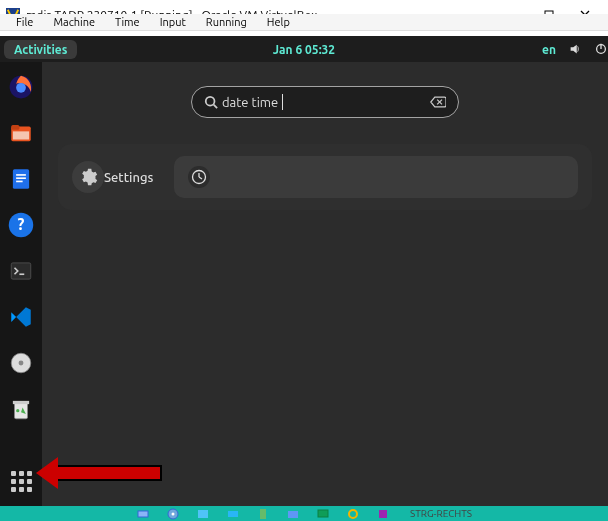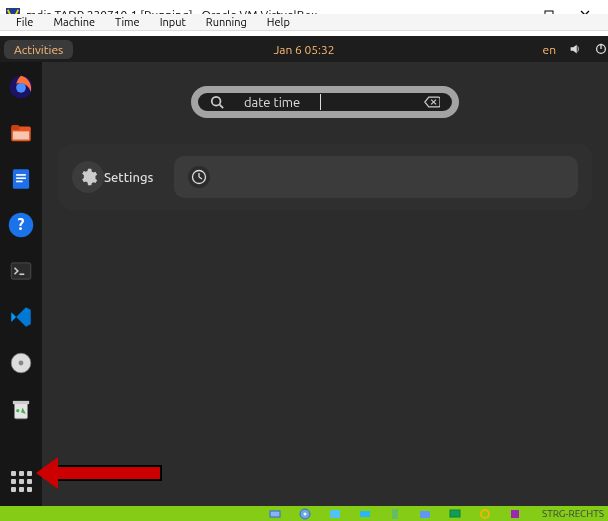--- a/index.html
+++ b/index.html
@@ -13,56 +13,56 @@
 .host-controls .btn { width: 34px; height: 22px; display: flex; align-items: center; justify-content: center; }
 
 
 .menu-bar { position: absolute; top: 14px; left: 0; right: 0; height: 17px; display: flex; align-items: center; gap: 12px; padding: 0 8px; font-size: 11px; background: #f5f5f5; border-bottom: 1px solid #ddd; }
 .menu-bar .item { cursor: pointer; margin-left: 8px; }
 
 
 .vm { position: absolute; top: 36px; left: 0; right: 0; bottom: 15px; background: #2c2c2c; overflow: hidden; }
 
 
-.topbar { height: 26px; background: #1d1d1d; color: #fdba74; display: flex; align-items: center; font-size: 12px; position: relative; }
+.topbar { height: 26px; background: #1d1d1d; color: #5eead4; display: flex; align-items: center; font-size: 12px; position: relative; font-weight: bold; }
 .topbar .activities { padding: 3px 10px; background: #3a3a3a; border-radius: 6px; margin-left: 4px; }
 .topbar .clock { position: absolute; left: 50%; transform: translateX(-50%); }
 .topbar .right { margin-left: auto; display: flex; align-items: center; gap: 12px; }
 .topbar .right svg { display: block; }
 
 
 .dock { position: absolute; top: 26px; bottom: 0; left: 0; width: 42px; background: rgba(20,20,20,.9); display: flex; flex-direction: column; align-items: center; padding-top: 10px; gap: 16px; }
 .dock .dock-item { width: 30px; height: 30px; border-radius: 6px; display: flex; align-items: center; justify-content: center; cursor: pointer; }
 .dock .dock-item.show-apps { position: absolute; bottom: 10px; left: 6px; }
 .apps-grid-icon { display: grid; grid-template-columns: repeat(3, 5px); grid-template-rows: repeat(3, 5px); gap: 3px; }
 .apps-grid-icon span { width: 5px; height: 5px; background: #ccc; border-radius: 1px; }
 
 
 .search-wrap { margin-left: 42px; padding-top: 24px; display: flex; flex-direction: column; align-items: center; }
-.search-pill { width: 268px; height: 32px; border: 7px solid #a3a3a3; border-radius: 18px; display: flex; align-items: center; padding: 0 12px; gap: 20px; background: #1e1e1e; }
+.search-pill { width: 268px; height: 32px; border: 1px solid #a3a3a3; border-radius: 18px; display: flex; align-items: center; padding: 0 12px; gap: 4px; background: #1e1e1e; }
 .search-pill .caret { width: 1px; height: 16px; background: #ddd; animation: blink 1s step-end infinite; }
 @keyframes blink { 50% { opacity: 0; } }
 
 
 .result-card { margin: 26px 16px 0 58px; background: rgba(50,50,50,.6); border-radius: 14px; padding: 12px 14px; display: flex; align-items: center; }
 .result-card .cat-icon { width: 32px; height: 32px; border-radius: 50%; background: #3c3c3c; display: flex; align-items: center; justify-content: center; }
 .result-card .cat-label { color: #ddd; font-size: 13px; font-weight: 500; width: 70px; }
 .result-row { flex: 1; background: rgba(70,70,70,.55); border-radius: 10px; padding: 10px 14px; display: flex; align-items: center; gap: 10px; cursor: pointer; }
 .result-row .row-icon { width: 22px; height: 22px; border-radius: 50%; background: #2c2c2c; display: flex; align-items: center; justify-content: center; }
 .result-row .row-text { color: #bbb; font-size: 12px; }
 .result-row .row-text b { color: #e6e6e6; font-weight: 600; }
 
 
 .arrow-annot { position: absolute; left: 42px; bottom: 22px; width: 120px; height: 22px; }
 .arrow-annot .shaft { position: absolute; left: 10px; top: 3px; width: 110px; height: 16px; background: #c00; border: 2px solid #000; }
 .arrow-annot .head { position: absolute; left: -6px; top: -5px; width: 0; height: 0; border-top: 16px solid transparent; border-bottom: 16px solid transparent; border-right: 22px solid #c00; }
 .arrow-annot .head-outline { position: absolute; left: -9px; top: -8px; width: 0; height: 0; border-top: 19px solid transparent; border-bottom: 19px solid transparent; border-right: 25px solid #000; z-index: -1; }
 
 
-.vbox-status { position: absolute; bottom: 0; left: 0; right: 0; height: 15px; background: #84cc16; display: flex; justify-content: flex-end; align-items: center; padding: 0 4px; gap: 16px; font-size: 10px; }
+.vbox-status { position: absolute; bottom: 0; left: 0; right: 0; height: 15px; background: #14b8a6; display: flex; justify-content: center; align-items: center; padding: 0 4px; gap: 16px; font-size: 10px; }
 .vbox-status .st { width: 14px; height: 13px; display: flex; align-items: center; justify-content: center; }
 .vbox-status .hostkey { margin-left: 4px; color: #444; }
 </style>
 </head>
 <body>
 
 <div class="host-window">
   <div class="host-title">
     <svg class="vbox-icon" viewBox="0 0 16 16">
         <rect width="16" height="16" fill="#1b3f8b"></rect>

